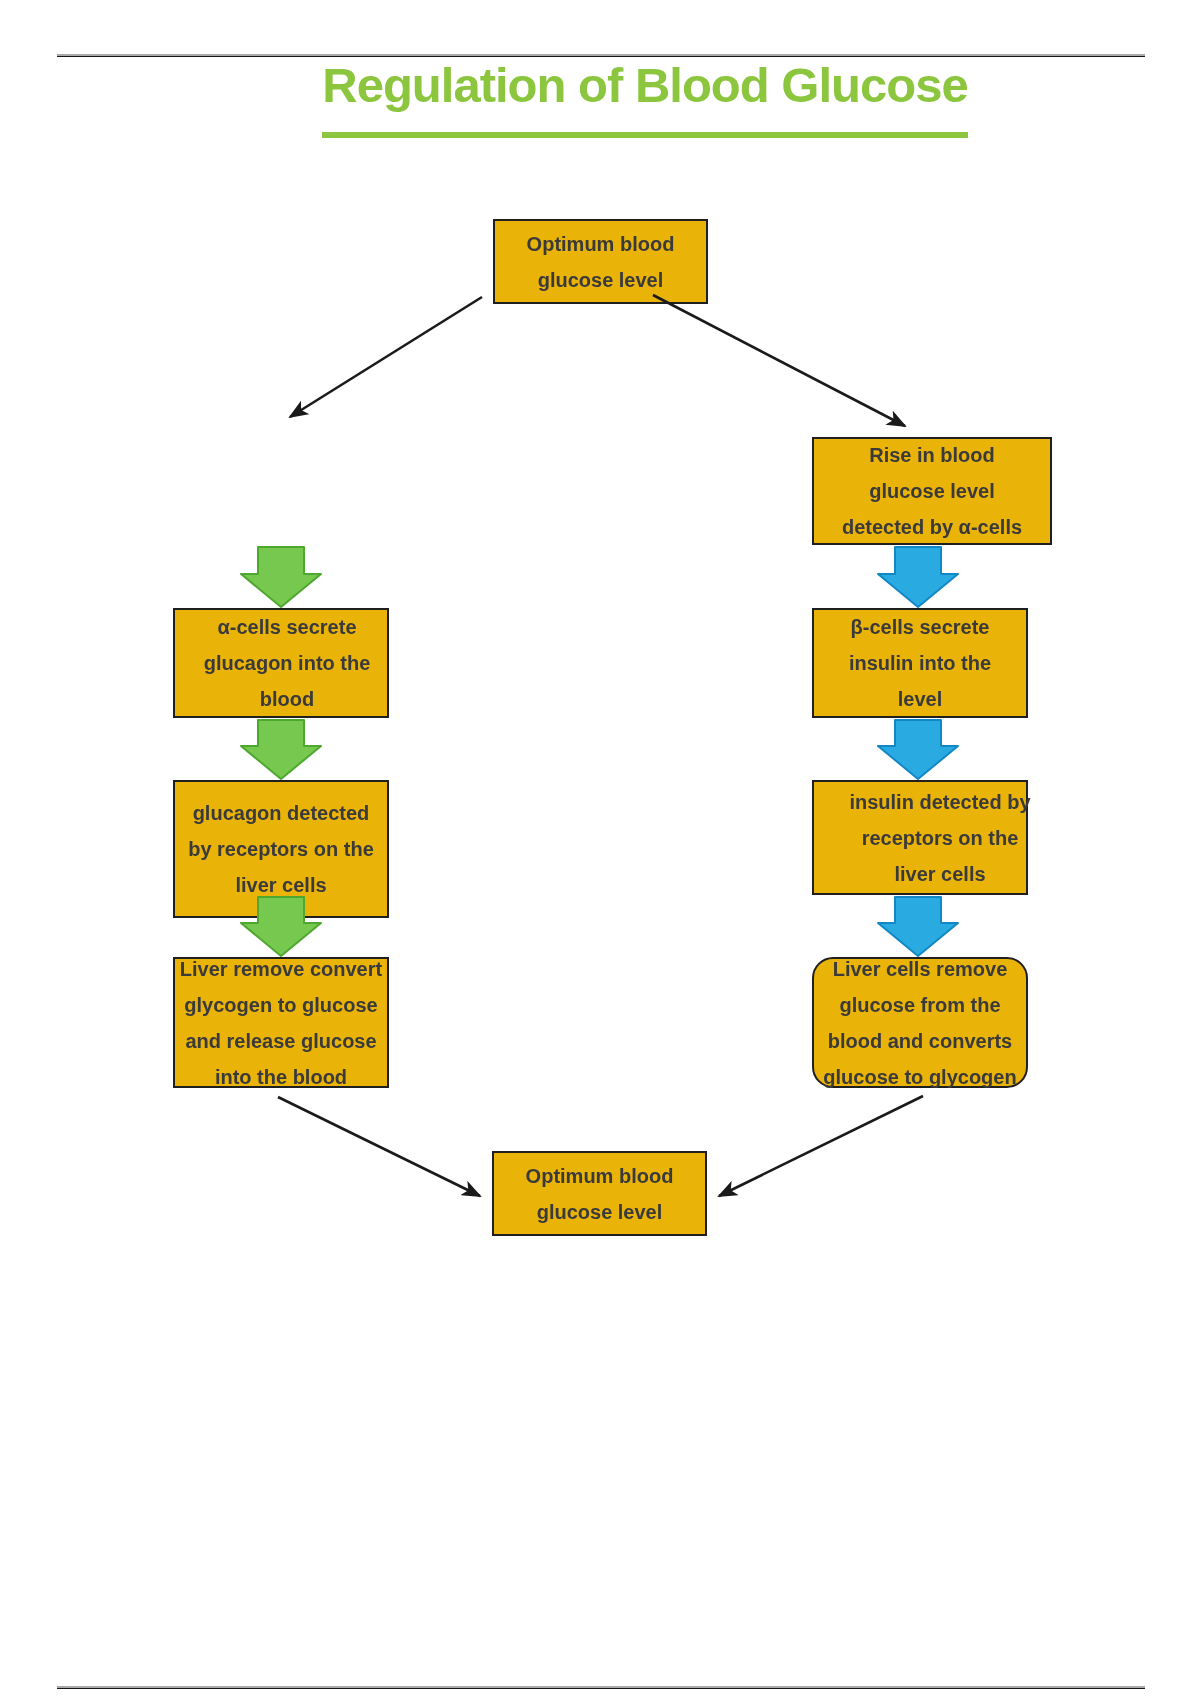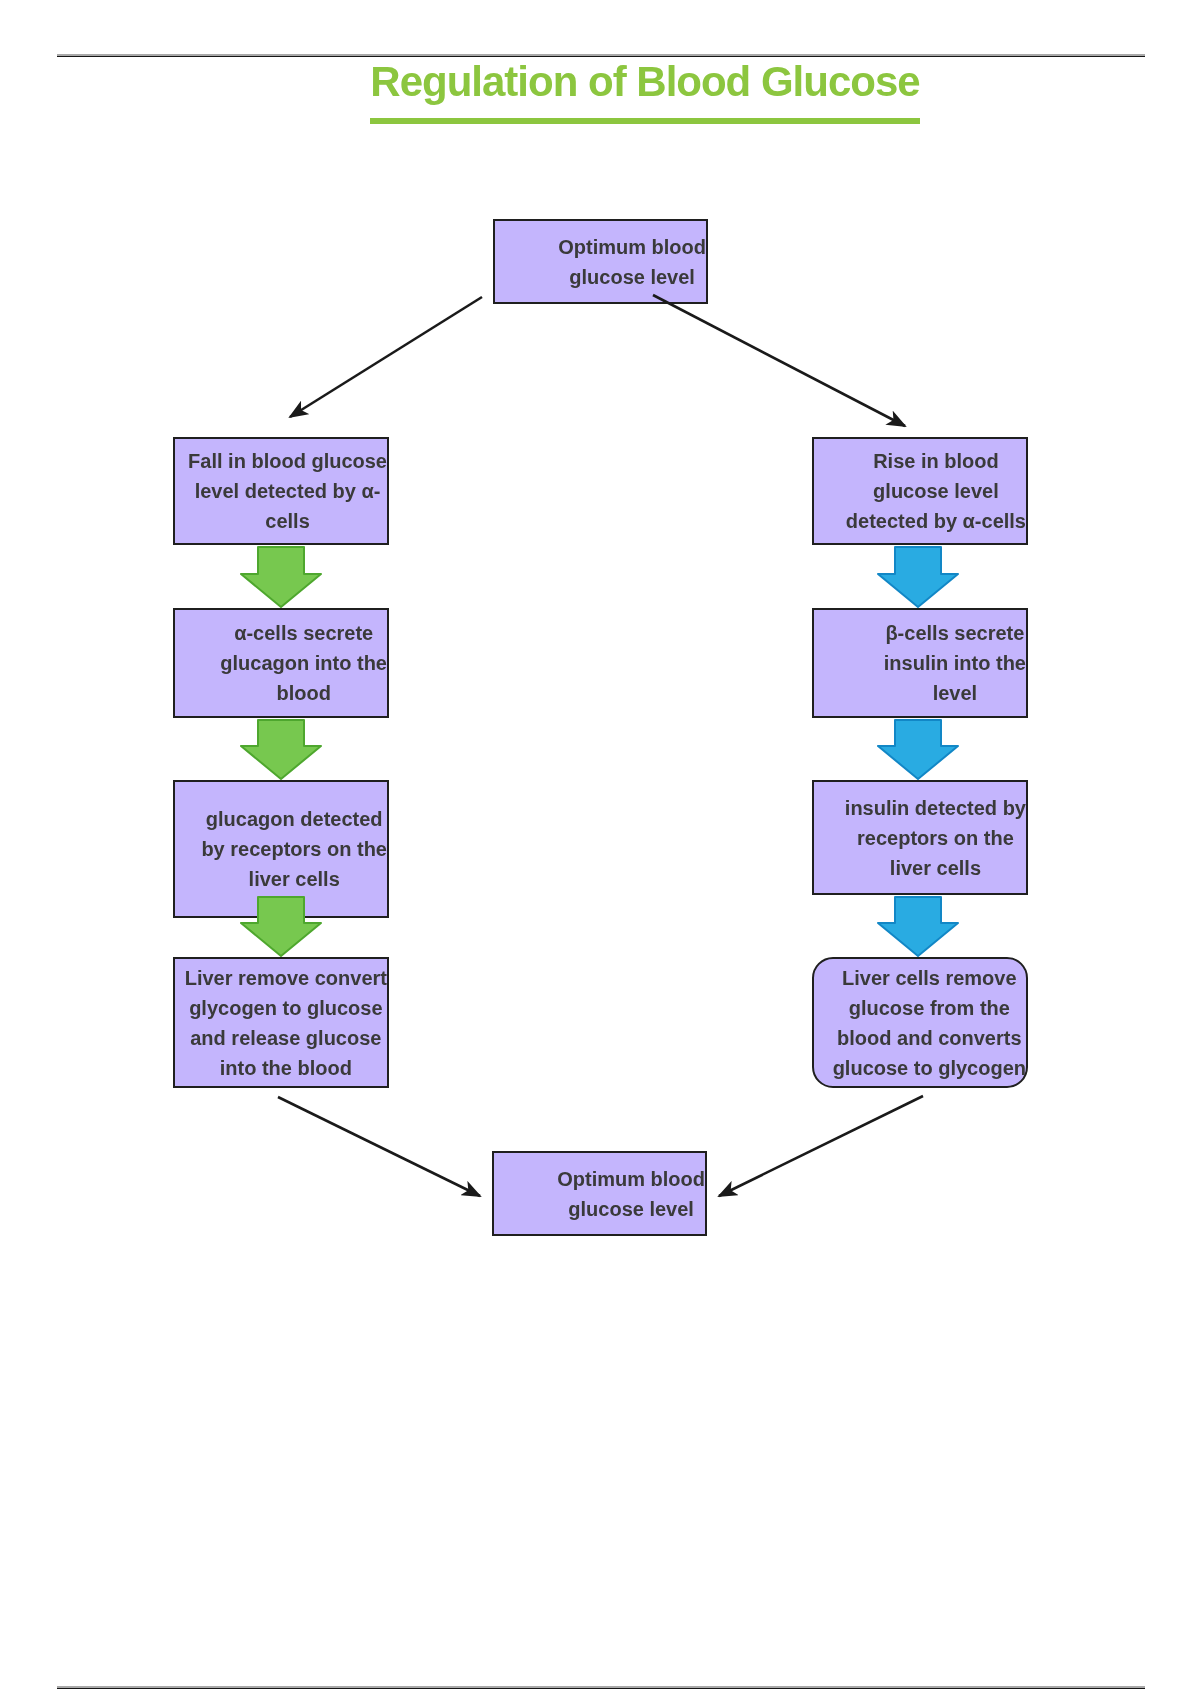--- a/index.html
+++ b/index.html
@@ -28,47 +28,47 @@
     border-top:2px solid #a9a9a9;
   }
   .rule-top{top:54px;}
   .rule-bottom{top:1686px;}
   .title-wrap{
     position:absolute;left:200px;top:60px;width:890px;
     text-align:center;
   }
   .title{
     display:inline-block;
-    font-size:42px;
+    font-size:49px;
     font-weight:700;
     letter-spacing:-1px;
     color:var(--title_green,#8CC63F);
     border-bottom:6px solid currentColor;
-    padding-bottom:14px;
+    padding-bottom:21px;
     line-height:1.05;
     white-space:nowrap;
   }
   .node{
     position:absolute;
-    background:#c4b5fd;
+    background:#eab308;
     border:2px solid var(--box_border,#1f1f1f);
     color:var(--box_text,#3a3a3a);
-    display:flex;align-items:center;justify-content:flex-end;
+    display:flex;align-items:center;justify-content:center;
     text-align:center;
     font-size:20px;
     font-weight:600;
-    line-height:30px;
+    line-height:36px;
     white-space:pre;
   }
   .n-top   {left:493px;top:219px;width:215px;height:85px;}
   .n-l1    {left:173px;top:437px;width:216px;height:108px;}
   .n-l2    {left:173px;top:608px;width:216px;height:110px;padding-left:12px;}
   .n-l3    {left:173px;top:780px;width:216px;height:138px;}
   .n-l4    {left:173px;top:957px;width:216px;height:131px;}
-  .n-r1    {left:812px;top:437px;width:216px;height:108px;}
+  .n-r1    {left:812px;top:437px;width:240px;height:108px;}
   .n-r2    {left:812px;top:608px;width:216px;height:110px;}
   .n-r3    {left:812px;top:780px;width:216px;height:115px;padding-left:40px;}
   .n-r4    {left:812px;top:957px;width:216px;height:131px;border-radius:21px;}
   .n-bottom{left:492px;top:1151px;width:215px;height:85px;}
   svg.overlay{
     position:absolute;left:0;top:0;width:1200px;height:1700px;
     pointer-events:none;
   }
   .connector-line{
     stroke:var(--connector,#1a1a1a);
@@ -88,25 +88,20 @@
 
   <div class="title-wrap">
     <span class="title">Regulation of Blood Glucose</span>
   </div>
 
   <div class="node n-top">
     <span>Optimum blood
 glucose level</span>
   </div>
 
-  <div class="node n-l1">
-    <span>Fall in blood glucose
-level detected by α-
-cells</span>
-  </div>
   <div class="node n-l2">
     <span>α-cells secrete
 glucagon into the
 blood</span>
   </div>
   <div class="node n-l3">
     <span>glucagon detected
 by receptors on the
 liver cells</span>
   </div>

